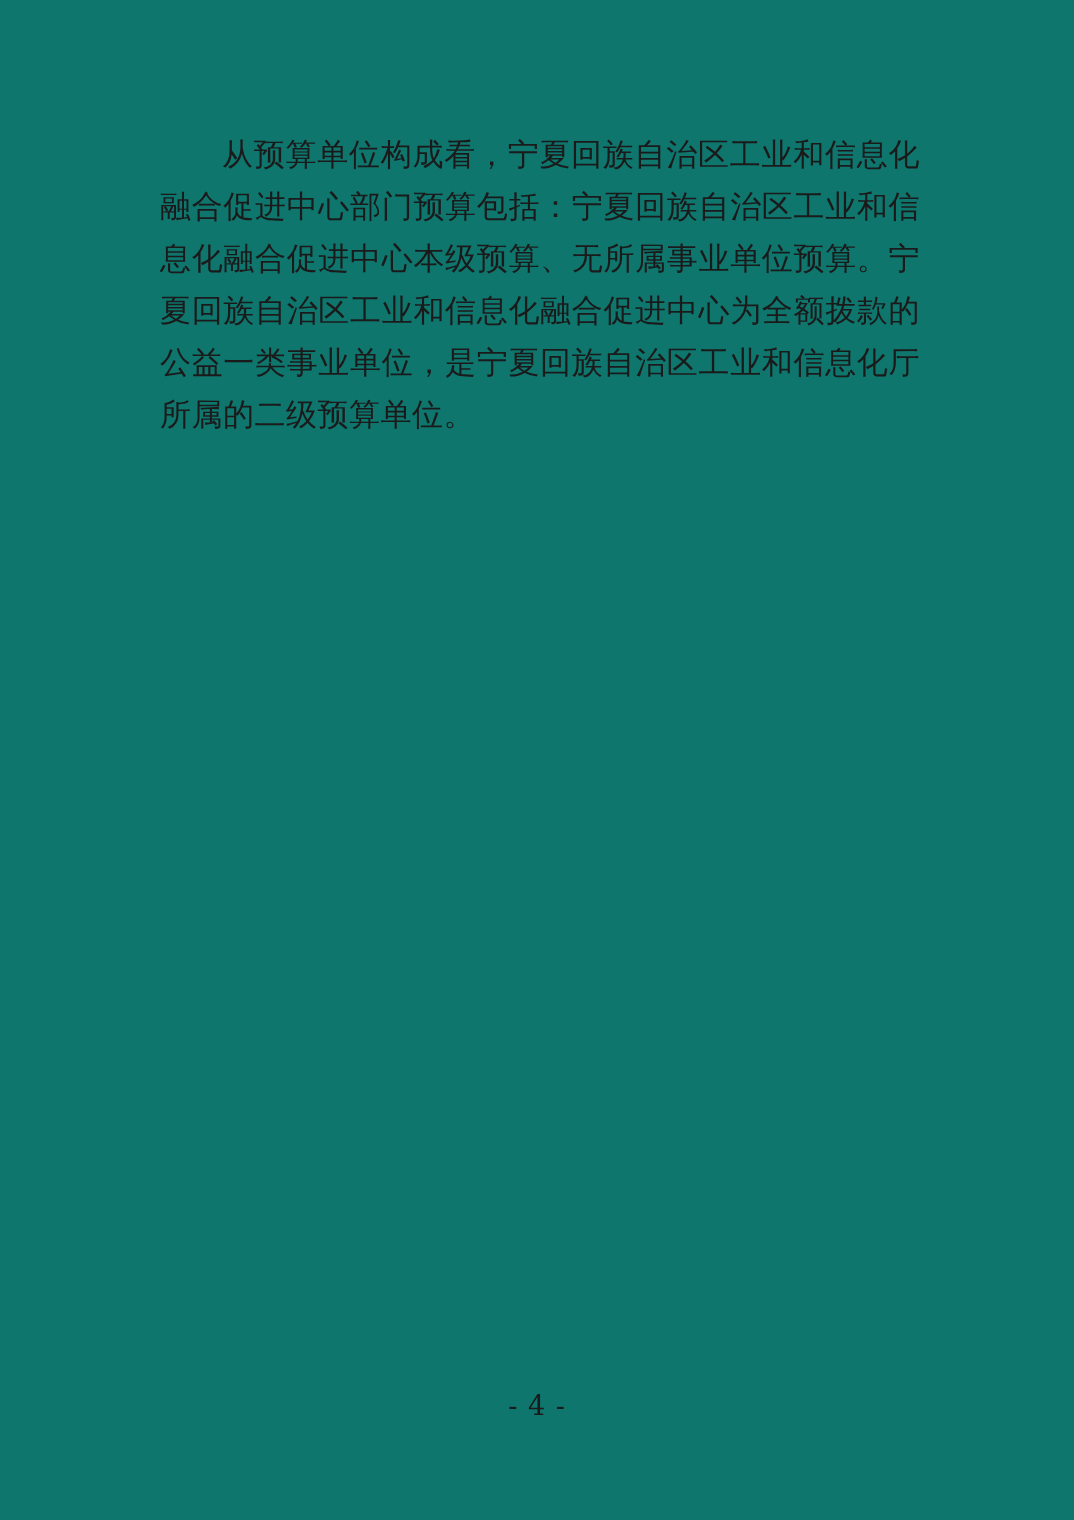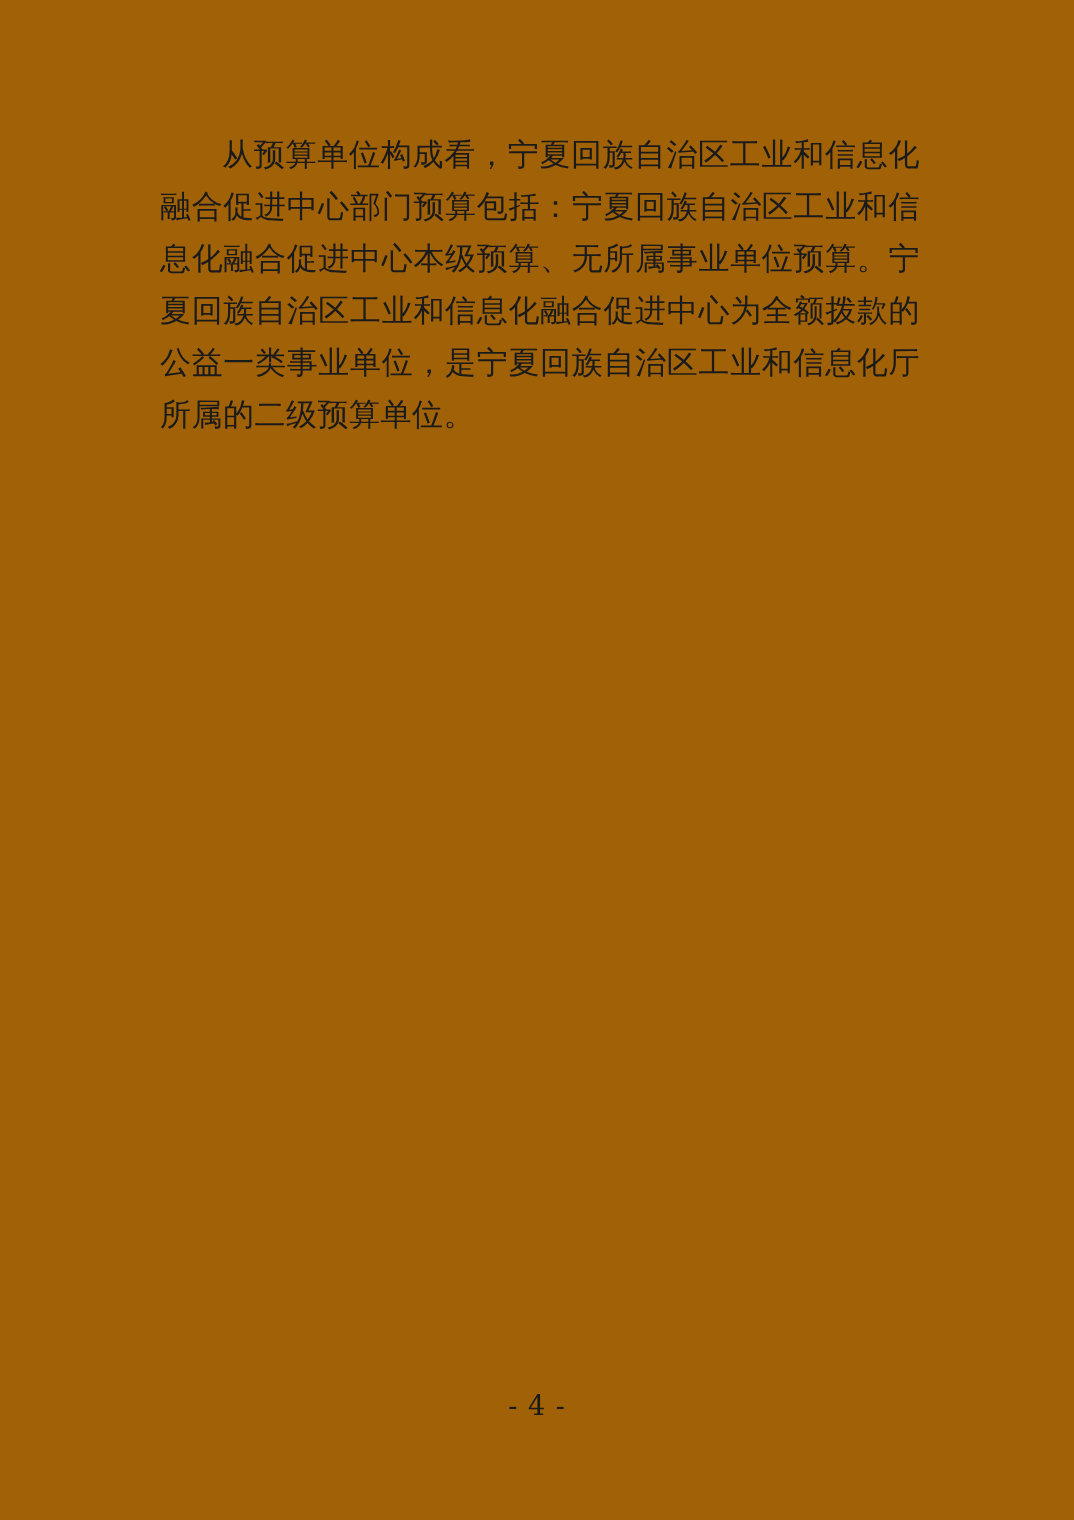--- a/index.html
+++ b/index.html
@@ -4,21 +4,21 @@
 <style>
   html, body {
     margin: 0;
     padding: 0;
     background: #ffffff;
   }
   .page {
     position: relative;
     width: 1074px;
     height: 1520px;
-    background: #a16207;
+    background: #0f766e;
     margin: 0 auto;
     overflow: hidden;
     font-family: "DejaVu Serif", serif;
   }
   .body-area {
     position: absolute;
     left: 160px;
     top: 128px;
     width: 760px;
   }

